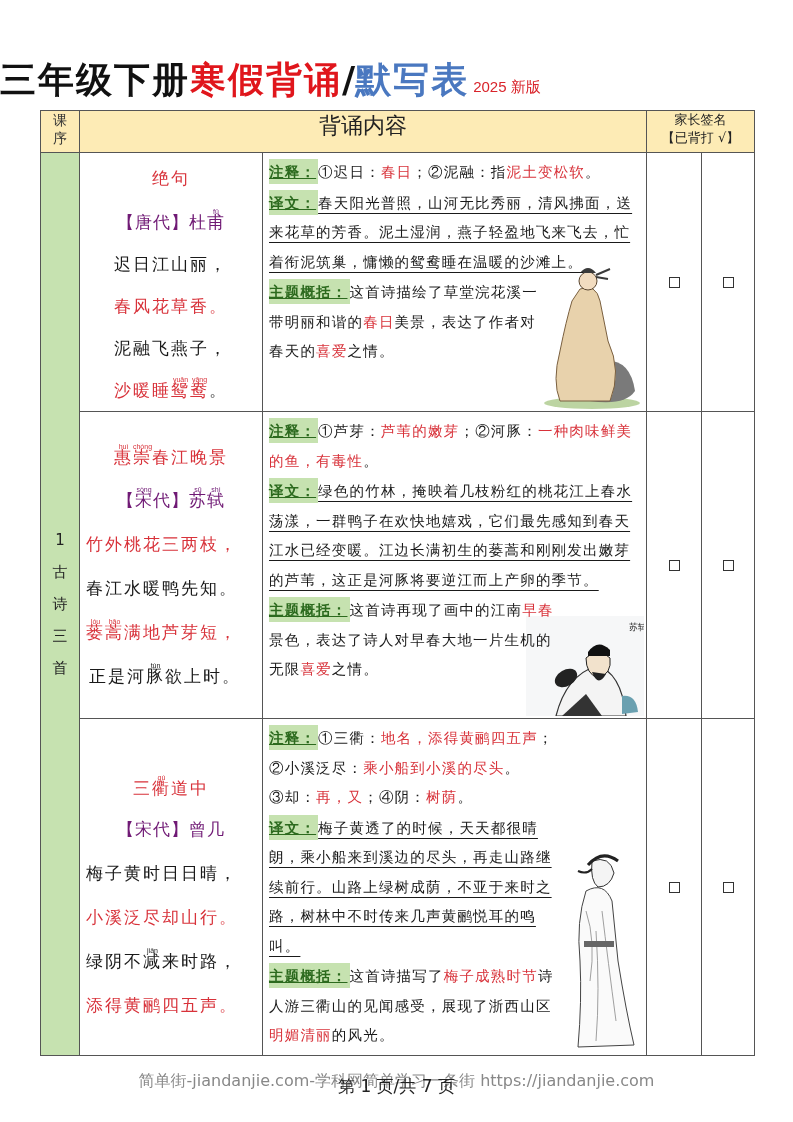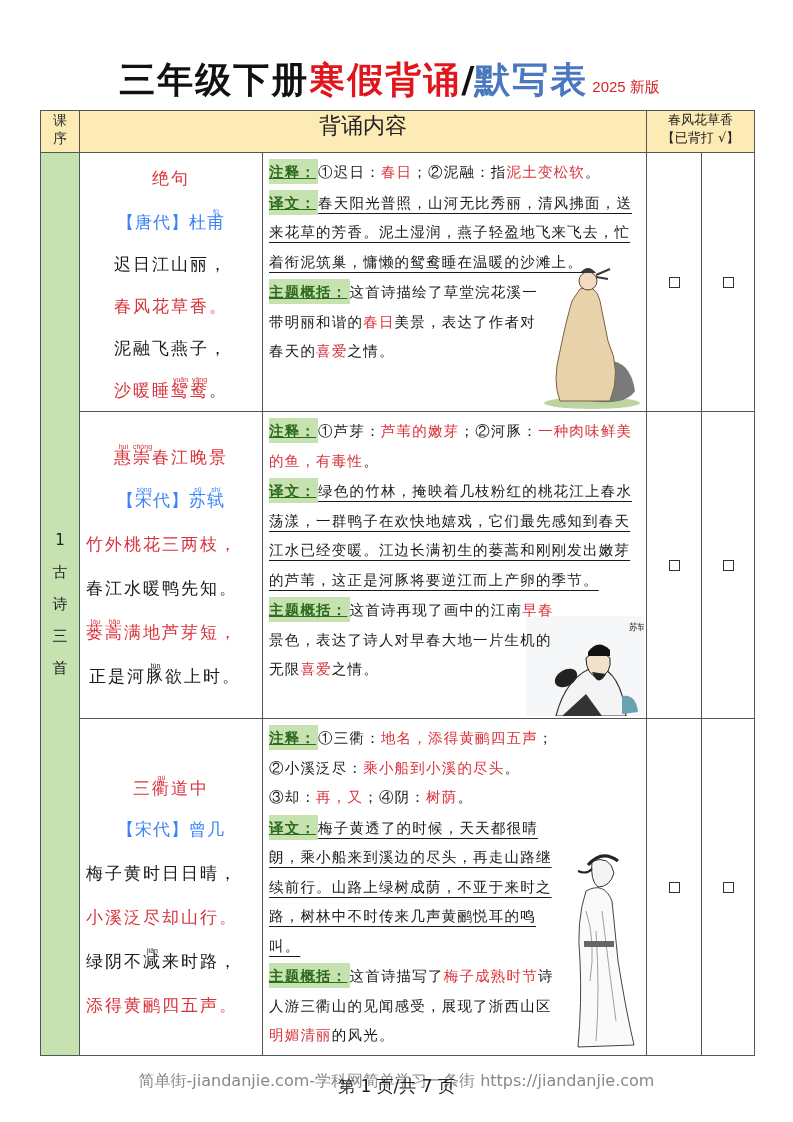--- a/index.html
+++ b/index.html
@@ -1,38 +1,38 @@
 <!DOCTYPE html>
 <html><head>
 <meta charset="utf-8">
 <style>
   * { box-sizing: border-box; margin: 0; padding: 0; }
   html, body { width: 793px; height: 1122px; background: #ffffff; overflow: hidden; }
   body { position: relative; font-family: "DejaVu Serif", "Liberation Serif", serif; color: #1a1a1a; }
 
-  .title { position: absolute; top: 56px; left: 0; width: 779px; text-align: center; white-space: nowrap; }
+  .title { position: absolute; top: 56px; left: 0; width: 779px; white-space: nowrap; }
   .title .t-black { font-family: "DejaVu Sans", sans-serif; font-weight: bold; font-size: 36px; color: #111; letter-spacing: 2px; }
   .title .t-red { font-family: "DejaVu Sans", sans-serif; font-weight: bold; font-size: 36px; color: #e0161c; letter-spacing: 2px; }
   .title .t-slash { font-family: "DejaVu Sans", sans-serif; font-weight: bold; font-size: 36px; color: #111; }
   .title .t-blue { font-family: "DejaVu Sans", sans-serif; font-weight: bold; font-size: 36px; color: #4a78c0; letter-spacing: 2px; }
   .title .t-ed { font-family: "Liberation Sans", sans-serif; font-size: 15px; color: #d9242b; margin-left: 4px; }
 
   table.main { position: absolute; left: 40px; top: 110px; width: 714px; border-collapse: collapse; table-layout: fixed; }
   table.main td { border: 1.5px solid #555; vertical-align: top; }
   .hdr td { background: #fdebb5; height: 42px; vertical-align: middle; text-align: center; }
   .hdr .h-seq { font-size: 14px; line-height: 18px; color: #333; }
   .hdr .h-content { font-size: 22px; color: #222; font-family: "DejaVu Sans", sans-serif; }
   .hdr .h-sign { font-size: 13px; line-height: 18px; color: #222; }
 
   td.seq { background: #c6e2b0; vertical-align: middle !important; text-align: center; font-family: "DejaVu Sans", sans-serif; font-size: 15px; color: #222; }
   td.seq .seq-line { display: block; line-height: 32px; }
 
   td.poem { text-align: center; padding-top: 6px; }
   .poem .ptitle { color: #d8323a; font-size: 17px; letter-spacing: 2px; }
-  .poem .author { color: #3b82f6; font-size: 17px; letter-spacing: 1px; }
+  .poem .author { color: #701a75; font-size: 17px; letter-spacing: 1px; }
   .poem .line { font-size: 17px; letter-spacing: 2px; }
   .poem .line.red { color: #d8323a; }
   .poem .line.black { color: #1a1a1a; }
   .py { position: relative; display: inline-block; }
   .py .pin { position: absolute; top: -10px; left: 50%; transform: translateX(-50%); font-family: "Liberation Sans", sans-serif; font-size: 7px; color: inherit; white-space: nowrap; letter-spacing: 0; }
 
   td.notes { padding: 4px 6px 4px 6px; position: relative; overflow: hidden; }
   .notes p { font-size: 14.5px; line-height: 29.5px; letter-spacing: 1.2px; position: relative; z-index: 2; }
   .lab { background: #c6e2b0; color: #2c6a1e; font-weight: bold; text-decoration: underline; padding: 4px 2px 4px 0; }
   .red { color: #d8323a; }
@@ -63,21 +63,21 @@
   <tbody>
       <tr class="hdr">
     <td>
       <div class="h-seq">课</div>
       <div class="h-seq">序</div>
     </td>
     <td colspan="2">
       <span class="h-content">背诵内容</span>
     </td>
     <td colspan="2">
-      <div class="h-sign">春风花草香</div>
+      <div class="h-sign">家长签名</div>
       <div class="h-sign">【已背打 √】</div>
     </td>
   </tr>
 
   <tr style="height:251px">
     <td class="seq" rowspan="3">
       <span class="seq-line">1</span>
       <span class="seq-line">古</span>
       <span class="seq-line">诗</span>
       <span class="seq-line">三</span>

